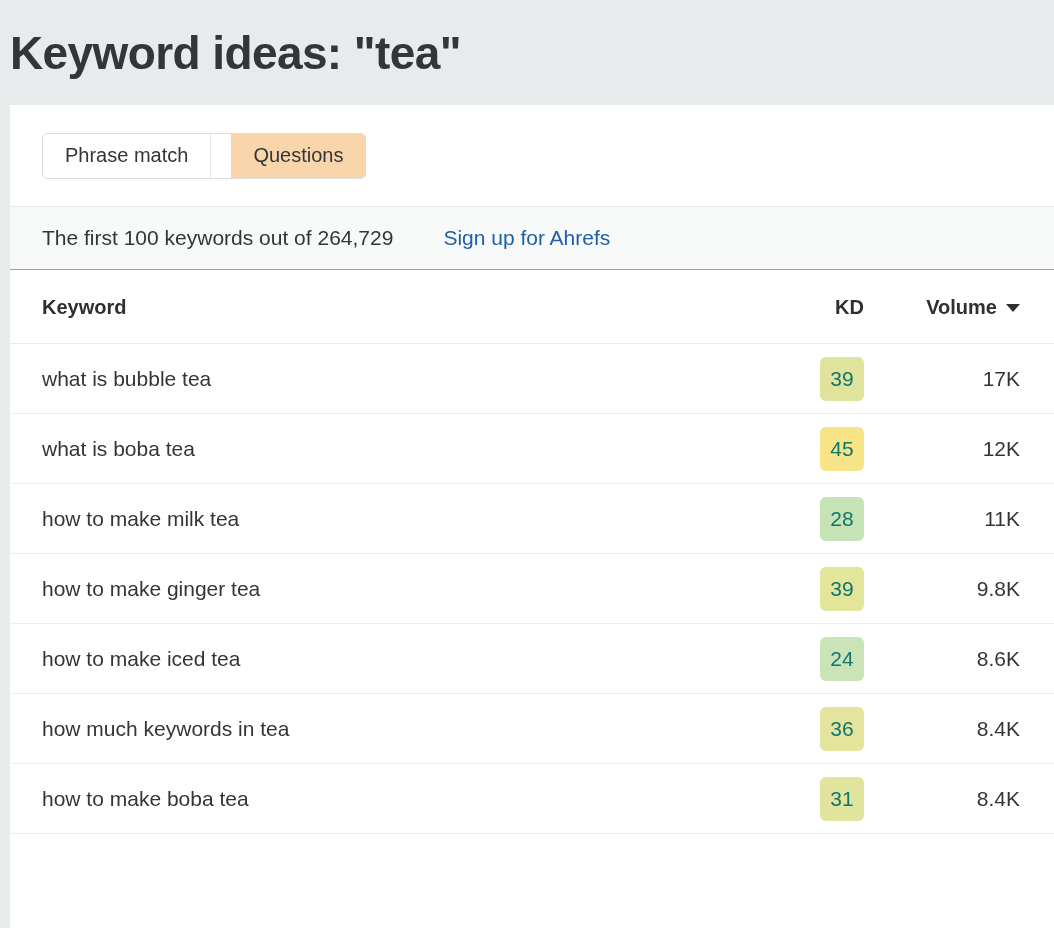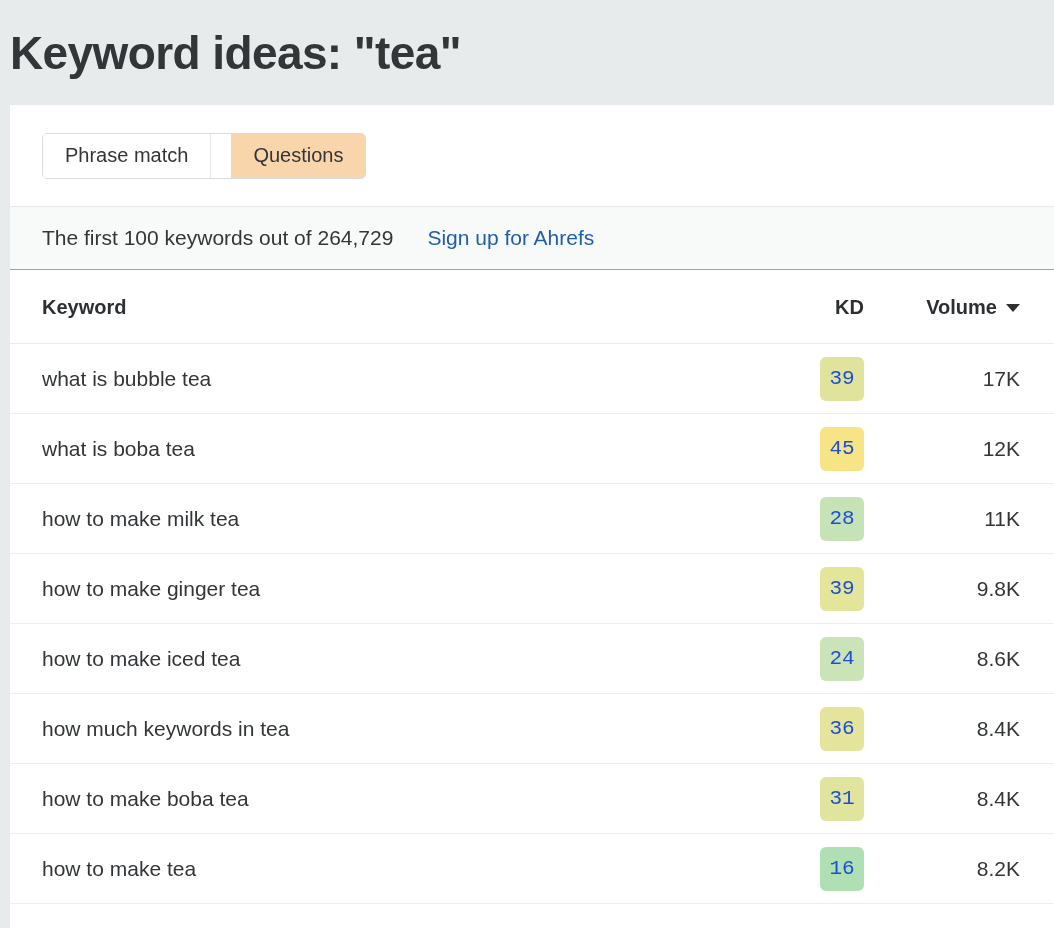--- a/index.html
+++ b/index.html
@@ -94,20 +94,21 @@
     color: #333638;
     white-space: nowrap;
   }
 
   .info-link {
     font-size: 21px;
     color: #1f5fa9;
     text-decoration: none;
     white-space: nowrap;
     cursor: pointer;
+    margin-left: 16px;
   }
 
   
   .kw-table {
     width: 100%;
     border-collapse: collapse;
     table-layout: fixed;
   }
 
   .kw-table th {
@@ -149,23 +150,22 @@
   }
 
   .kd-badge {
     display: inline-flex;
     align-items: center;
     justify-content: center;
     min-width: 44px;
     height: 44px;
     border-radius: 6px;
     font-size: 21px;
-    color: #1d4ed8;
+    color: #0f766e;
     padding: 0 9px;
-    font-family: Liberation Mono, monospace;
   }
 
   .volume-cell { font-size: 21px; color: #333638; }
 </style>
 </head>
 <body>
 
 <div class="page-header">
   <h1 class="page-title">Keyword ideas: "tea"</h1>
 </div>
@@ -223,21 +223,16 @@
         <tr>
           <td class="col-keyword">how much keywords in tea</td>
           <td class="col-kd"><span class="kd-badge" style="background: rgb(228, 228, 156);">36</span></td>
           <td class="col-volume volume-cell">8.4K</td>
         </tr>
         <tr>
           <td class="col-keyword">how to make boba tea</td>
           <td class="col-kd"><span class="kd-badge" style="background: rgb(224, 228, 156);">31</span></td>
           <td class="col-volume volume-cell">8.4K</td>
         </tr>
-        <tr>
-          <td class="col-keyword">how to make tea</td>
-          <td class="col-kd"><span class="kd-badge" style="background: rgb(174, 224, 180);">16</span></td>
-          <td class="col-volume volume-cell">8.2K</td>
-        </tr>
       </tbody>
   </table>
 
 </div>
 
 </body></html>

